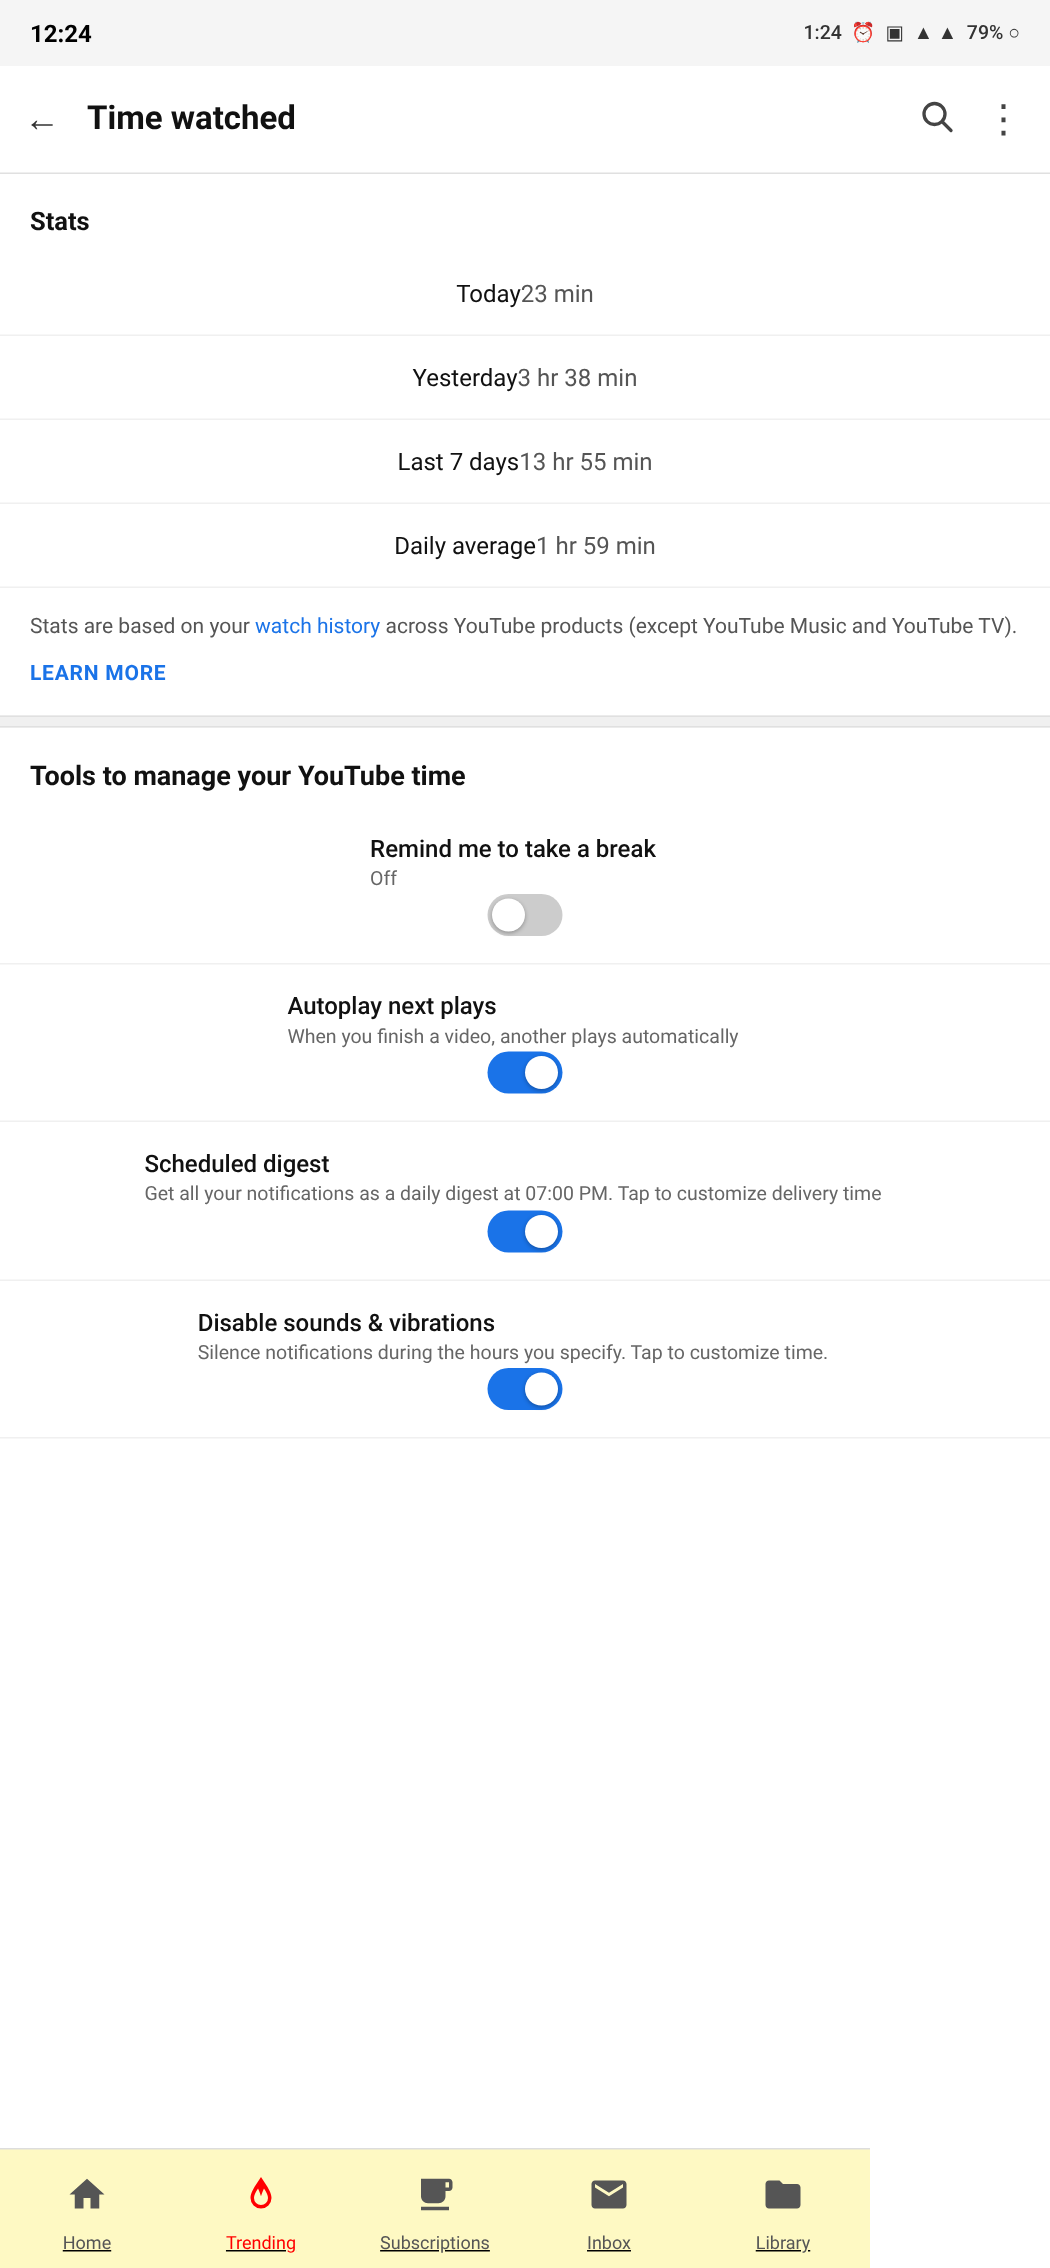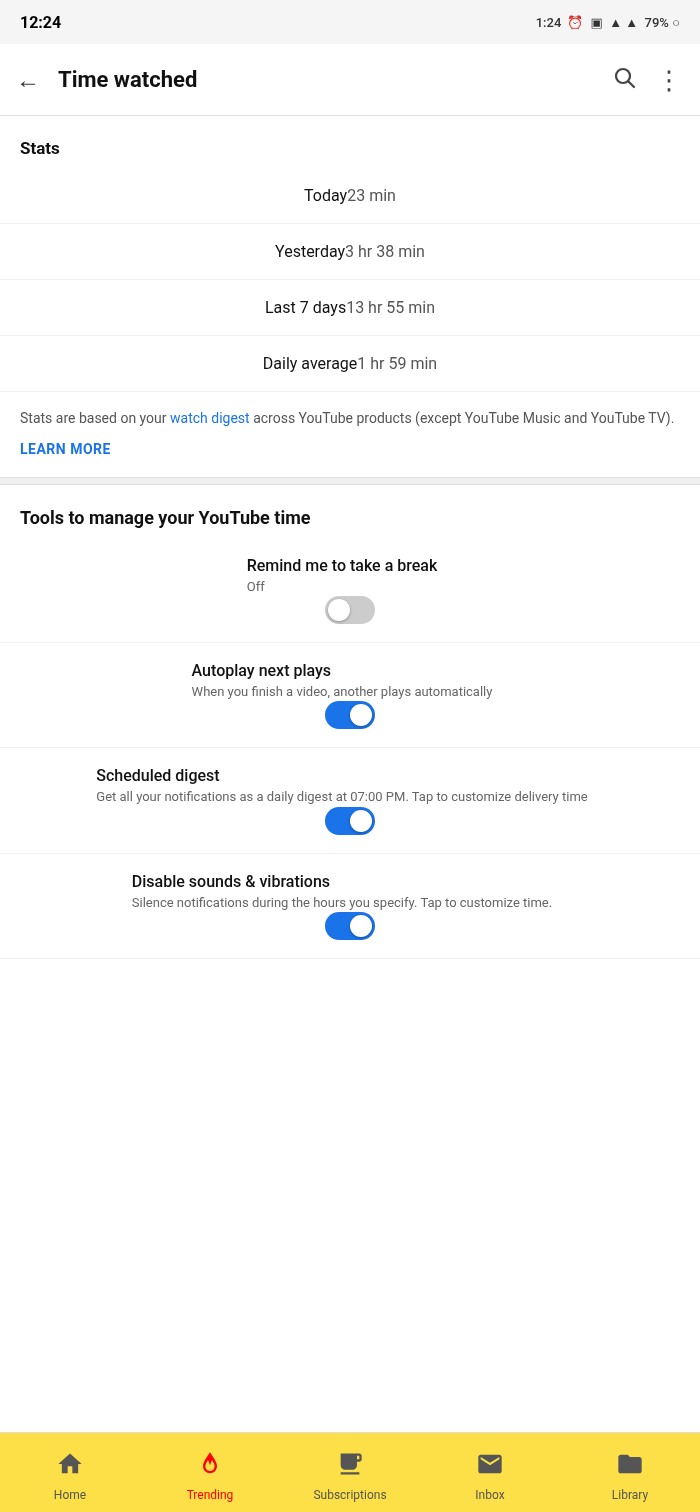--- a/index.html
+++ b/index.html
@@ -170,26 +170,27 @@
     }
     .toggle-track.off + .toggle-thumb,
     .toggle.off .toggle-thumb { left: 3px; }
     .toggle-track.on + .toggle-thumb,
     .toggle.on .toggle-thumb { left: 25px; }
 
     
     .bottom-nav {
       position: fixed;
       bottom: 0;
-      width: 700px;
+      width: 580px;
       height: 80px;
-      background: #fde047;
+      background: #fef9c3;
       border-top: 1px solid #ddd;
       display: flex;
       align-items: center;
+      text-decoration: underline;
     }
     .nav-item {
       flex: 1;
       display: flex;
       flex-direction: column;
       align-items: center;
       justify-content: center;
       cursor: pointer;
       gap: 4px;
       padding-top: 6px;
@@ -252,21 +253,21 @@
     <span class="stat-label">Last 7 days</span>
     <span class="stat-value">13 hr 55 min</span>
   </div>
 
   <div class="stat-row">
     <span class="stat-label">Daily average</span>
     <span class="stat-value">1 hr 59 min</span>
   </div>
 
   <div class="info-text">
-    Stats are based on your <a href="#">watch digest</a> across YouTube products (except YouTube Music and YouTube TV).
+    Stats are based on your <a href="#">watch history</a> across YouTube products (except YouTube Music and YouTube TV).
   </div>
   <div class="learn-more">LEARN MORE</div>
 
   <div class="divider"></div>
 
   <div class="tools-header">Tools to manage your YouTube time</div>
 
   <div class="setting-row">
     <div class="setting-text">
       <div class="setting-title">Remind me to take a break</div>

